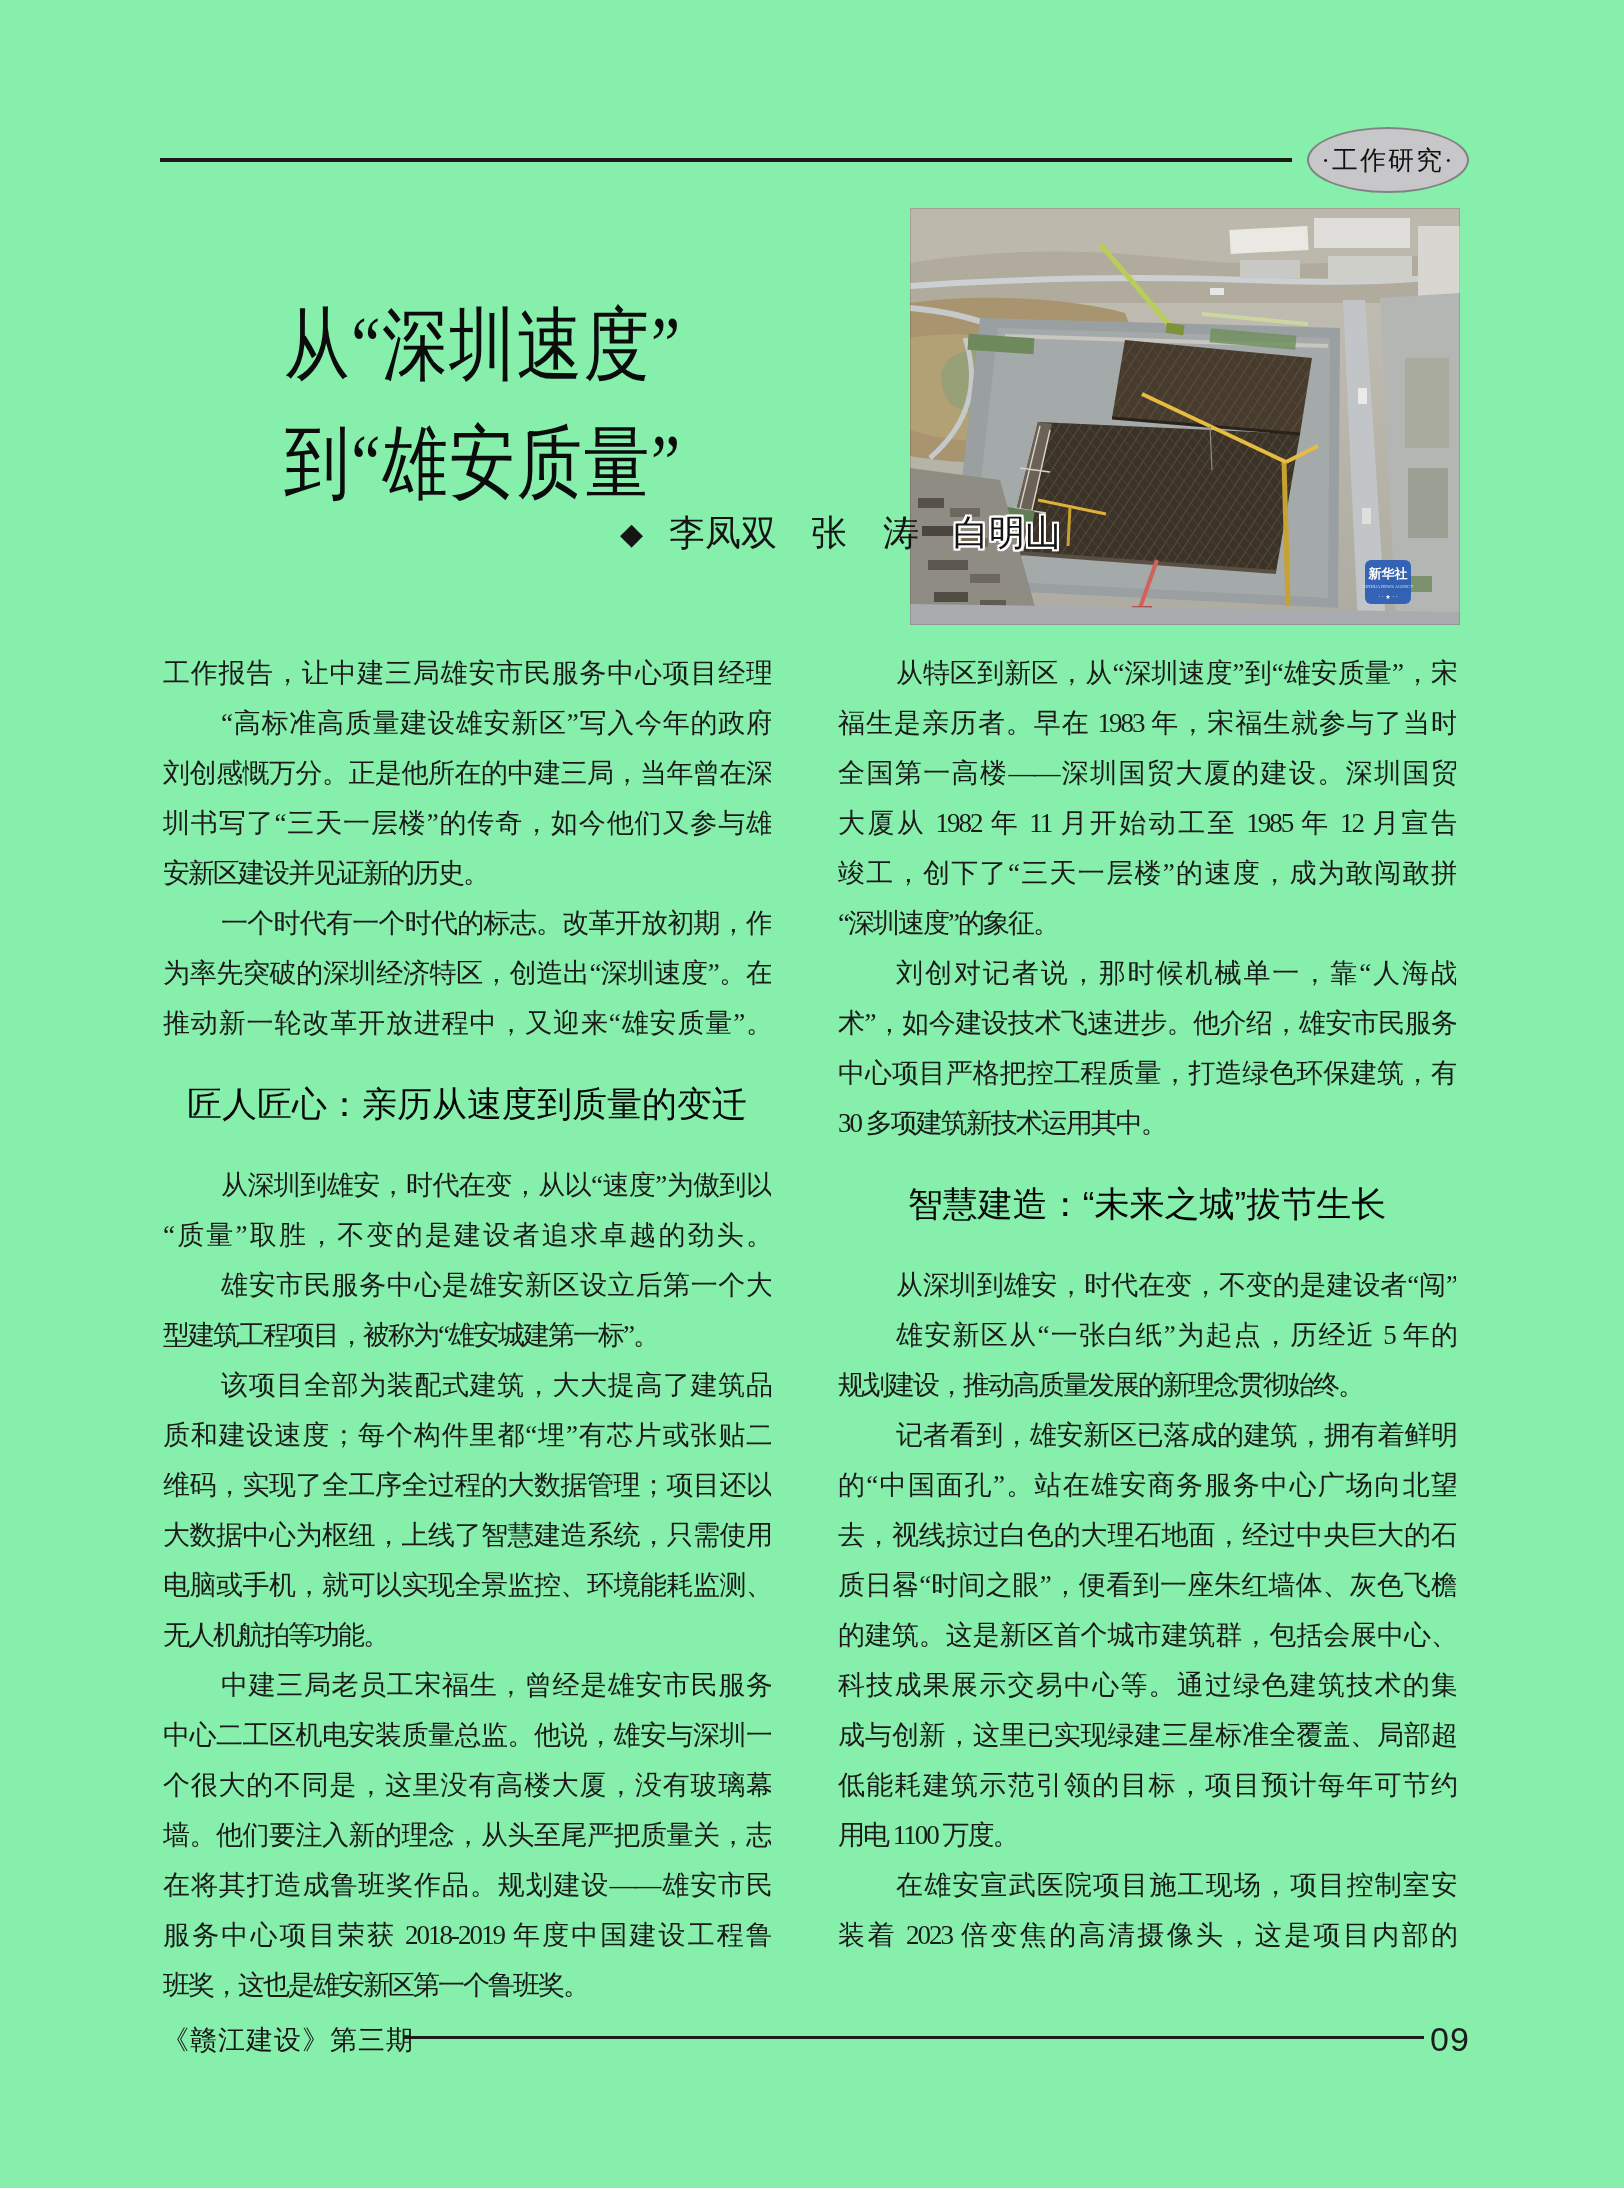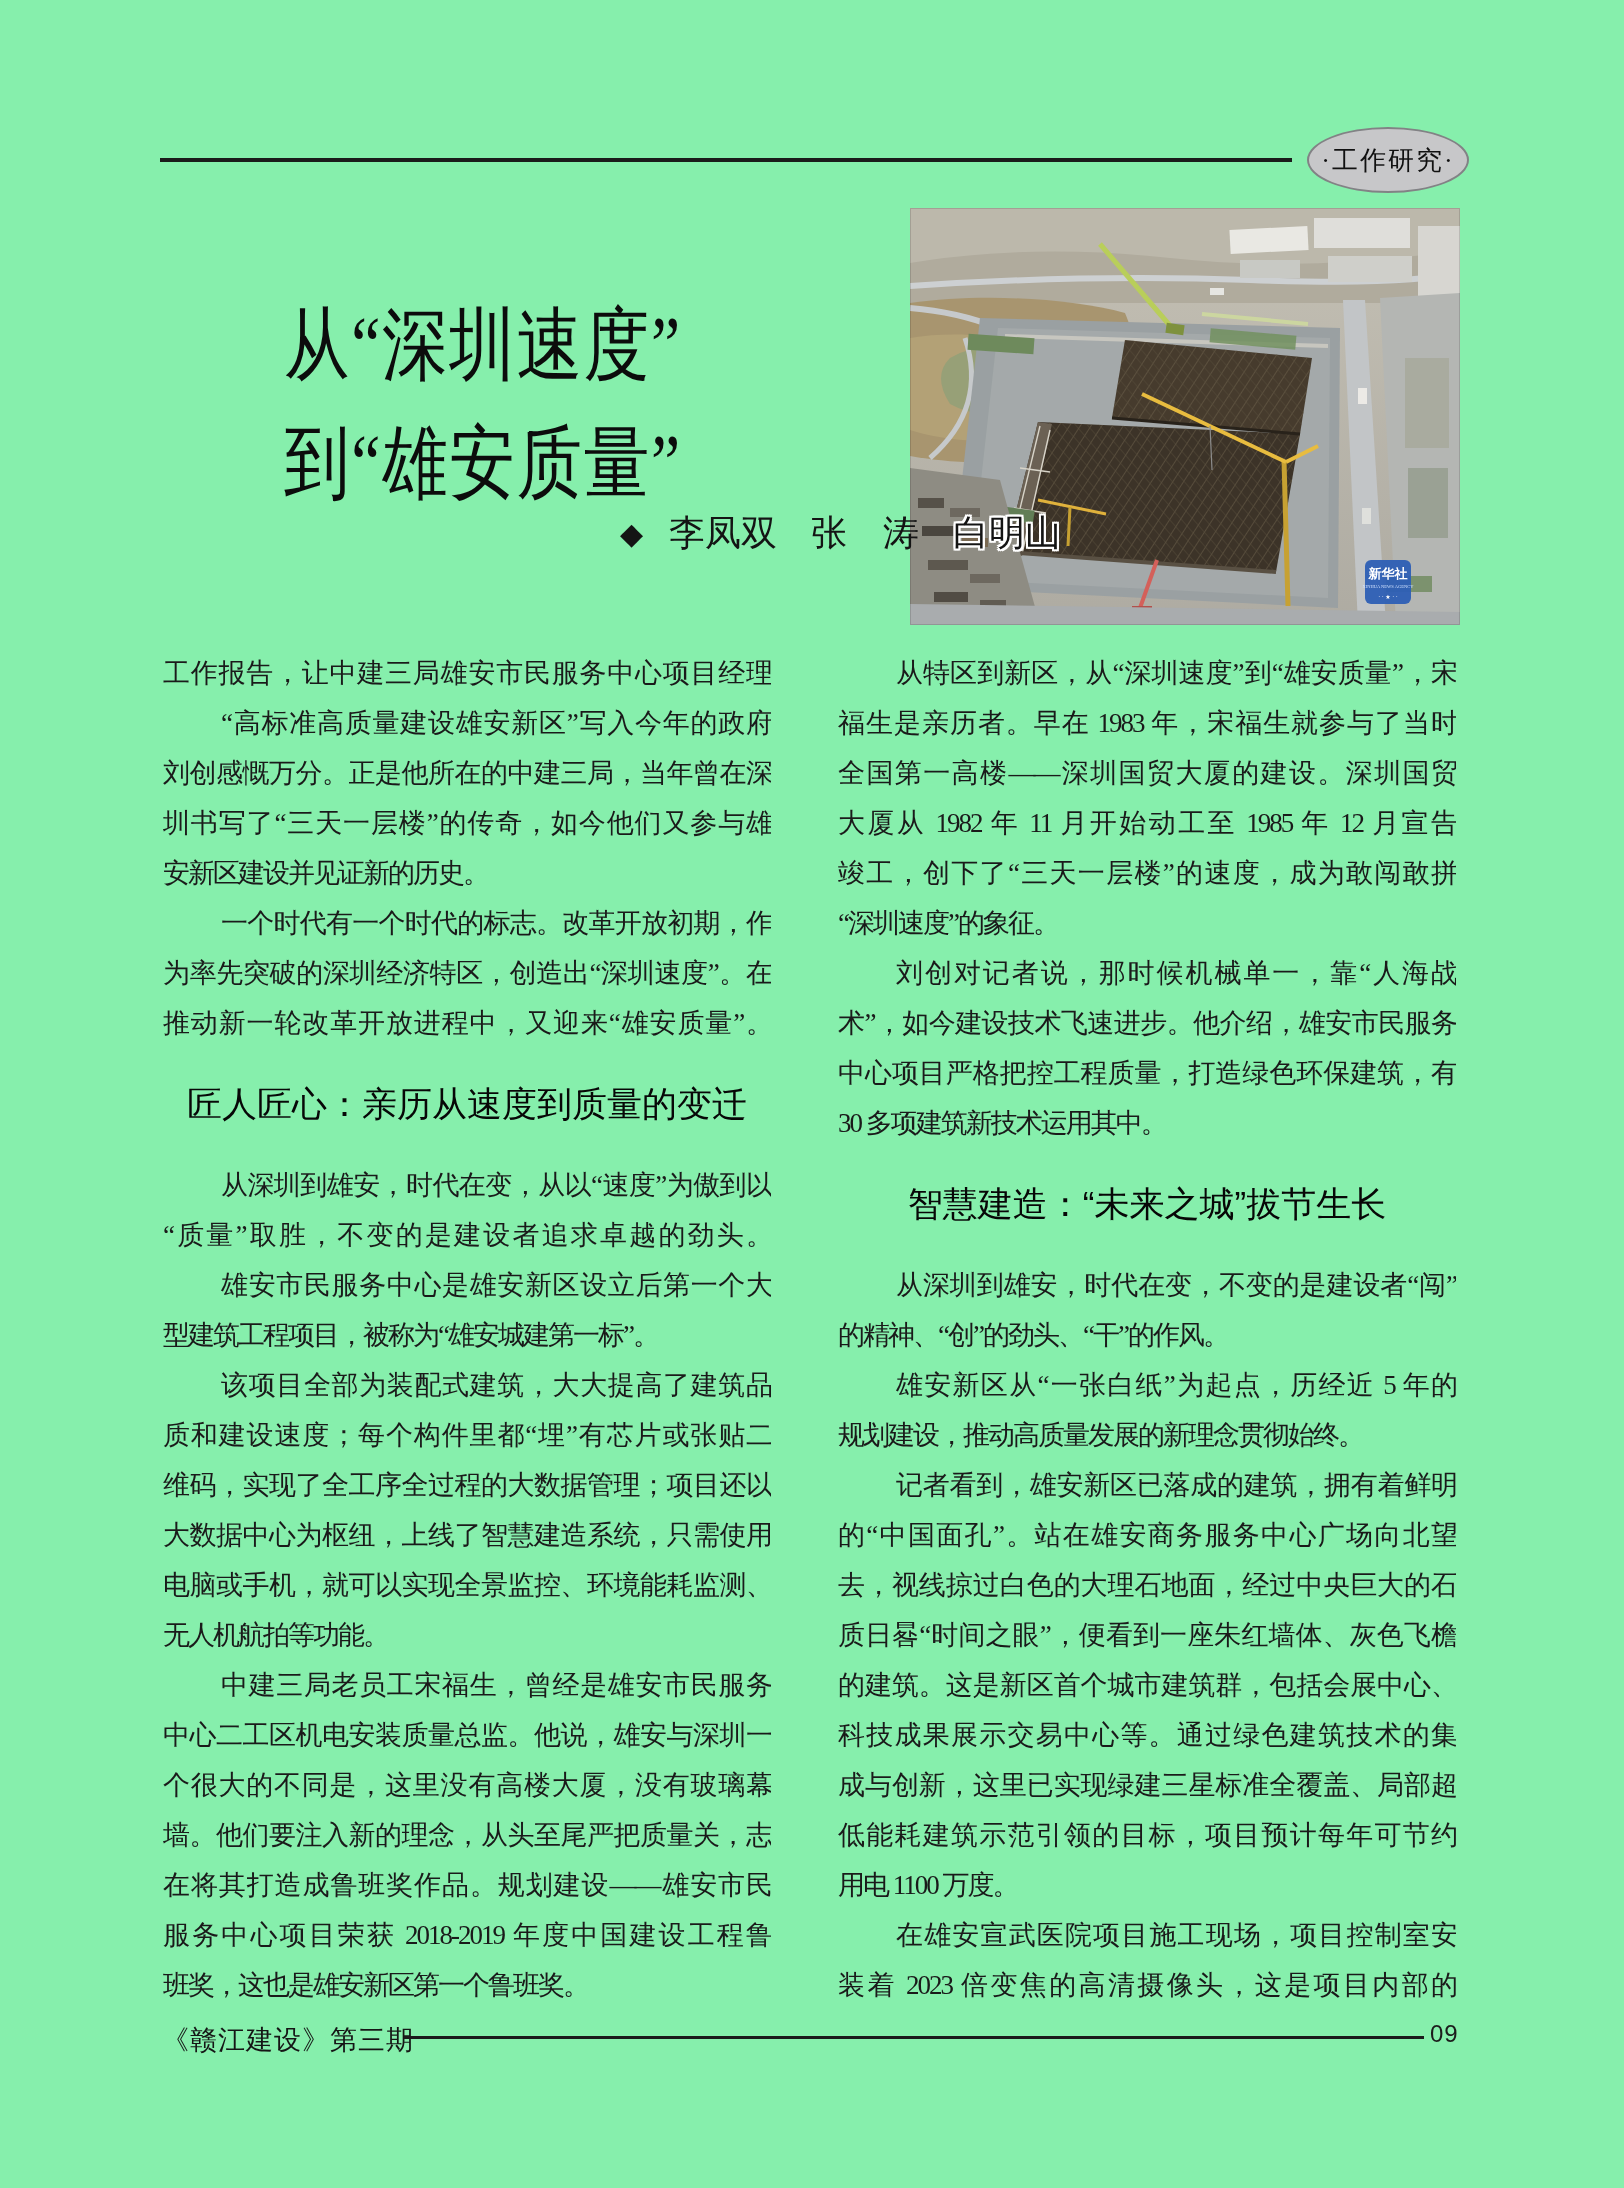--- a/index.html
+++ b/index.html
@@ -36,21 +36,21 @@
   .line.indent{text-indent:58px;}
   .line.end{text-align-last:left;}
   .col-heading{
     height:112px;display:flex;align-items:center;justify-content:center;
     font-family:"Liberation Sans","DejaVu Sans",sans-serif;font-weight:400;font-size:35px;
     letter-spacing:0;color:#070707;text-align:center;
   }
   
   .footer-journal{position:absolute;left:162px;top:2022px;font-size:27px;letter-spacing:1px;color:#151515;}
   .rule-bottom{position:absolute;left:404px;top:2036px;width:1020px;height:3px;background:#1b1b1b;}
-  .page-num{position:absolute;left:1430px;top:2020px;font-family:"Liberation Sans","DejaVu Sans",sans-serif;font-size:24px;color:#1c1c1c;letter-spacing:1px;}
+  .page-num{position:absolute;left:1430px;top:2020px;font-family:"Liberation Sans","DejaVu Sans",sans-serif;font-size:34px;color:#1c1c1c;letter-spacing:1px;}
 </style>
 </head>
 <body>
 
 <div class="page">
 
   <div class="rule-top"></div>
   <div class="cat-badge">
     <span>·工作研究·</span>
   </div>
@@ -202,21 +202,20 @@
     <div class="line">全国第一高楼——深圳国贸大厦的建设。深圳国贸</div>
     <div class="line">大厦从 1982 年 11 月开始动工至 1985 年 12 月宣告</div>
     <div class="line">竣工，创下了“三天一层楼”的速度，成为敢闯敢拼</div>
     <div class="line end">“深圳速度”的象征。</div>
     <div class="line indent">刘创对记者说，那时候机械单一，靠“人海战</div>
     <div class="line">术”，如今建设技术飞速进步。他介绍，雄安市民服务</div>
     <div class="line">中心项目严格把控工程质量，打造绿色环保建筑，有</div>
     <div class="line end">30 多项建筑新技术运用其中。</div>
     <div class="col-heading">智慧建造：“未来之城”拔节生长</div>
     <div class="line indent">从深圳到雄安，时代在变，不变的是建设者“闯”</div>
-    <div class="line end">的精神、“创”的劲头、“干”的作风。</div>
     <div class="line indent">雄安新区从“一张白纸”为起点，历经近 5 年的</div>
     <div class="line end">规划建设，推动高质量发展的新理念贯彻始终。</div>
     <div class="line indent">记者看到，雄安新区已落成的建筑，拥有着鲜明</div>
     <div class="line">的“中国面孔”。站在雄安商务服务中心广场向北望</div>
     <div class="line">去，视线掠过白色的大理石地面，经过中央巨大的石</div>
     <div class="line">质日晷“时间之眼”，便看到一座朱红墙体、灰色飞檐</div>
     <div class="line">的建筑。这是新区首个城市建筑群，包括会展中心、</div>
     <div class="line">科技成果展示交易中心等。通过绿色建筑技术的集</div>
     <div class="line">成与创新，这里已实现绿建三星标准全覆盖、局部超</div>
     <div class="line">低能耗建筑示范引领的目标，项目预计每年可节约</div>

